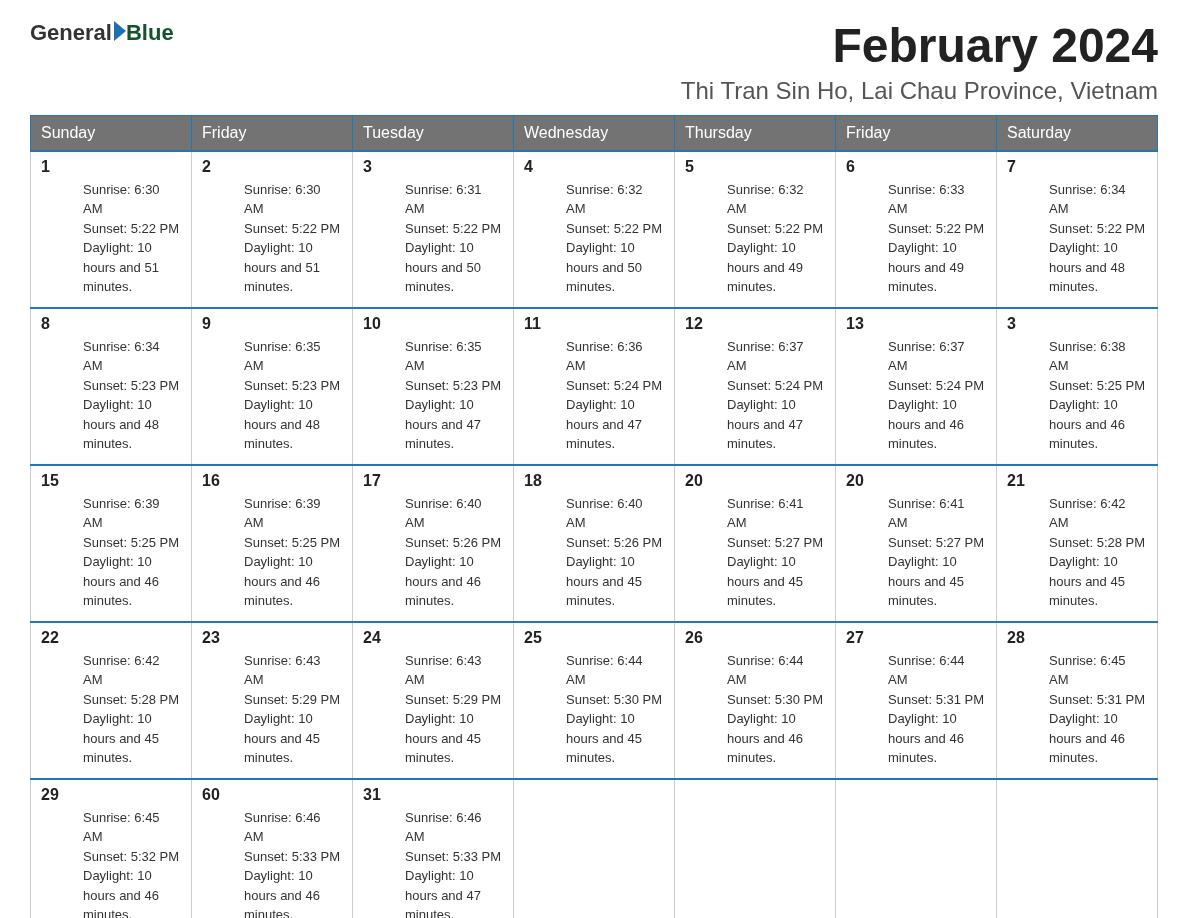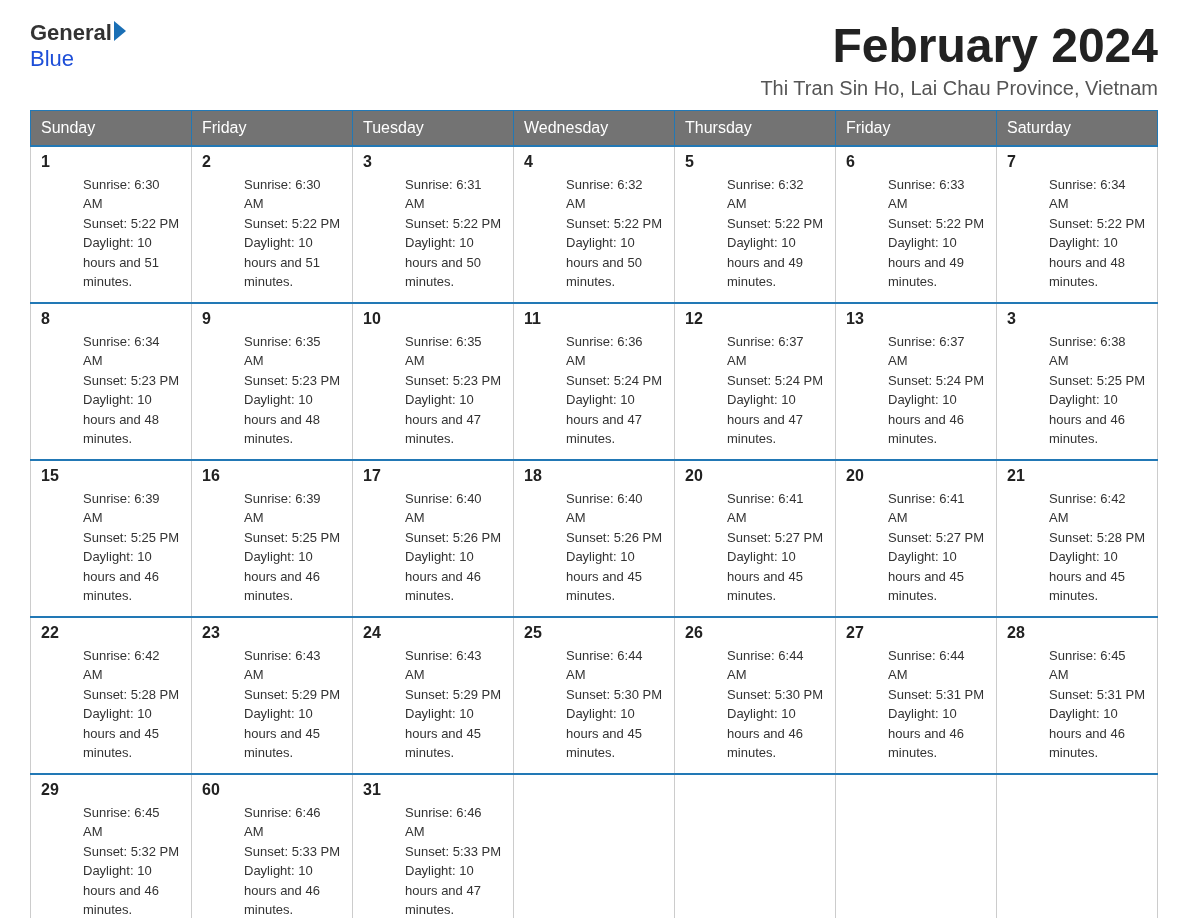--- a/index.html
+++ b/index.html
@@ -16,43 +16,43 @@
       align-items: flex-start;
       margin-bottom: 10px;
     }
     .logo-text-general {
       font-size: 22px;
       font-weight: bold;
       color: #333;
     }
     .logo-text-blue {
       font-size: 22px;
-      font-weight: normal;
-      color: #1d4ed8;
+      font-weight: bold;
+      color: #14532d;
     }
     .logo-arrow {
       width: 0;
       height: 0;
       border-left: 12px solid #1a6fb5;
       border-top: 10px solid transparent;
       border-bottom: 10px solid transparent;
       margin-left: 2px;
       margin-top: -4px;
     }
     .title-area {
       text-align: right;
     }
     .month-title {
       font-size: 48px;
       font-weight: bold;
       color: #222;
       line-height: 1.1;
     }
     .location-title {
-      font-size: 20px;
+      font-size: 24px;
       color: #555;
       margin-top: 4px;
     }
     .calendar-table {
       width: 100%;
       border-collapse: collapse;
       margin-top: 6px;
     }
     .calendar-table th {
       background: #737373;
@@ -84,21 +84,20 @@
       line-height: 1.5;
       color: #333;
       margin-left: 42px;
     }
     .empty-cell {
       background: #fff;
     }
     tr { border-bottom: 2px solid #2278b5; }
     .logo-wrapper {
       display: flex;
-      flex-direction: column;
     }
     .logo-line {
       display: flex;
       align-items: center;
     }
   </style>
 </head>
 <body>
 
 <div class="header-area">

